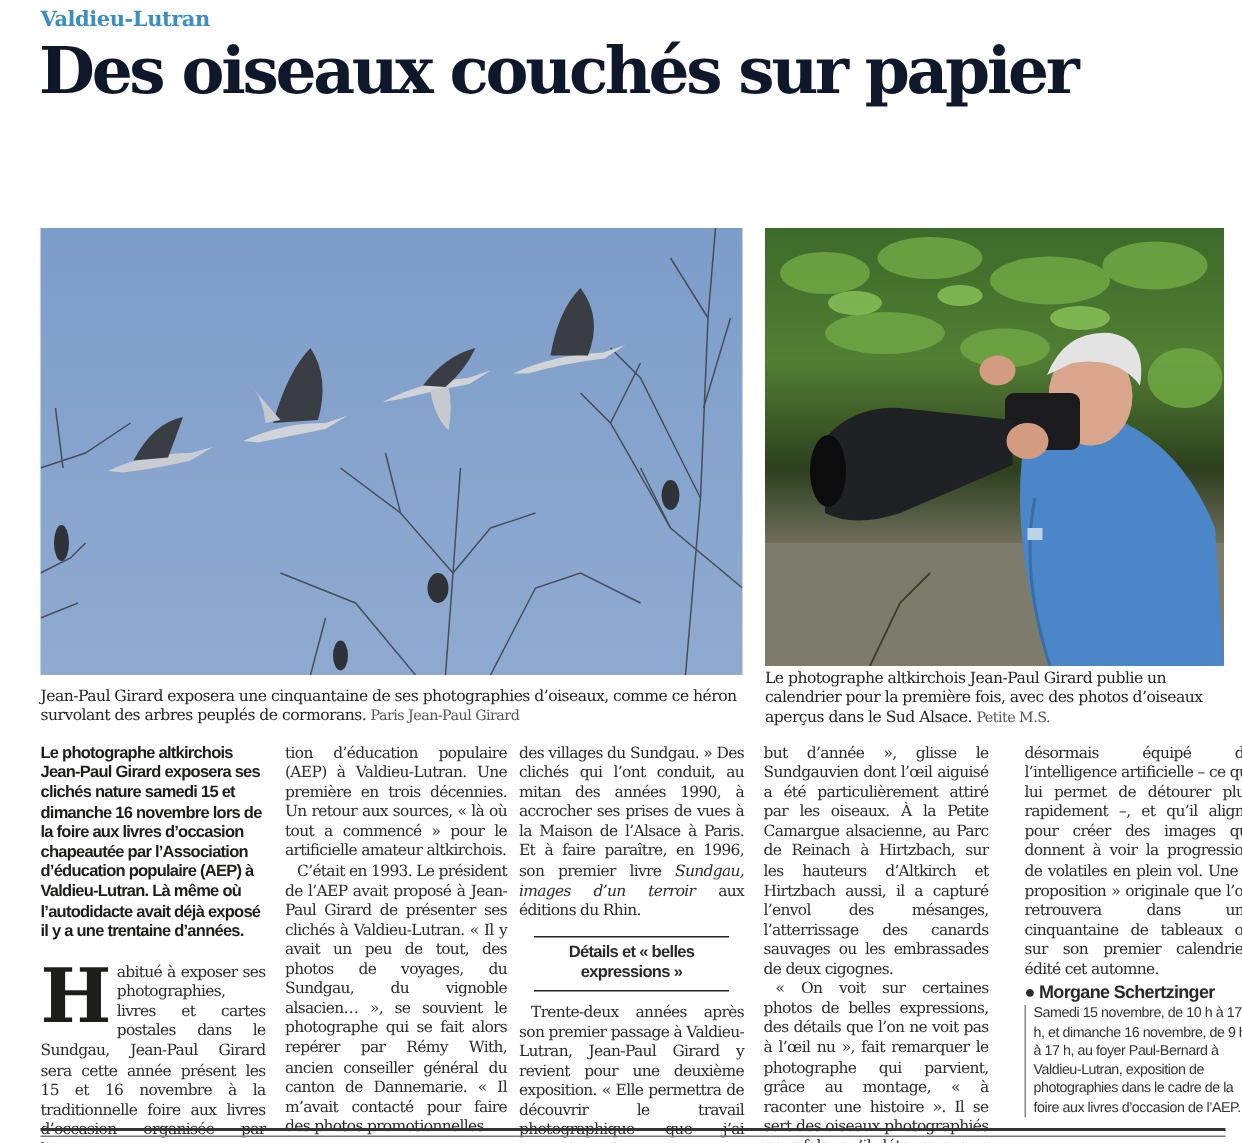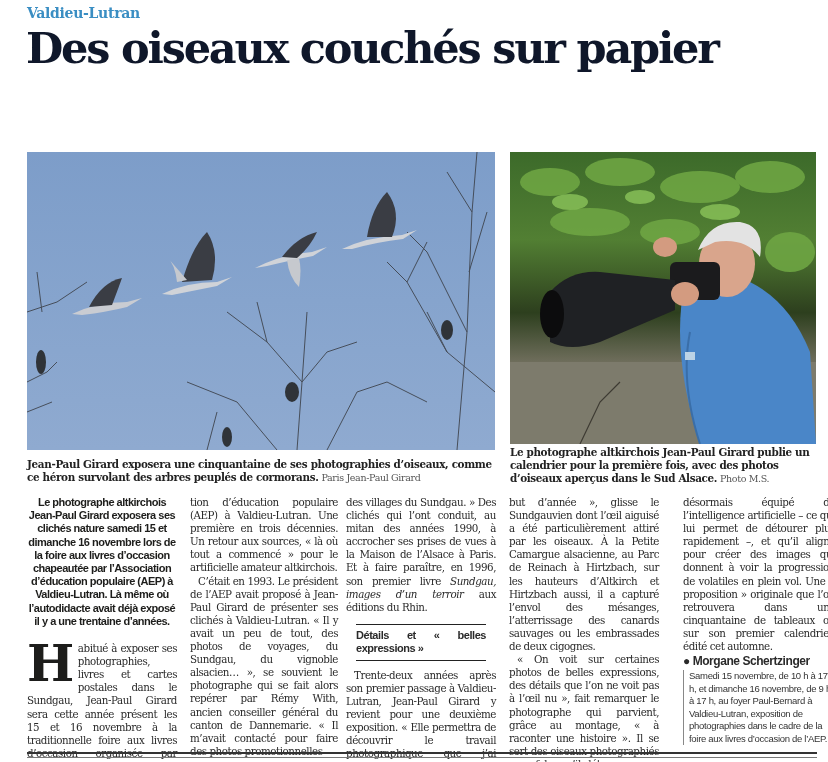--- a/index.html
+++ b/index.html
@@ -3,36 +3,36 @@
   <meta charset="utf-8">
   <style>
     html, body { margin: 0; padding: 0; background: #ffffff; }
     body { width: 828px; height: 762px; position: relative; overflow: hidden; color: #1d1d1b; }
     .kicker { position: absolute; left: 27px; top: 5px; font-family: "DejaVu Serif", serif; font-weight: bold; font-size: 14px; color: #3a8ec3; letter-spacing: -0.3px; text-align: right; }
     .headline { position: absolute; left: 26px; top: 22px; width: 800px; font-family: "DejaVu Serif", serif; font-weight: bold; font-size: 43px; line-height: 52px; color: #0f172a; letter-spacing: -2.2px; margin: 0; }
     .photo { position: absolute; overflow: hidden; }
     .photo-birds { left: 27px; top: 152px; width: 468px; height: 298px; background: linear-gradient(180deg, #7d9dc9 0%, #86a4cd 50%, #8faad0 100%); }
     .photo-man { left: 510px; top: 152px; width: 306px; height: 292px; background: linear-gradient(180deg, #3c6a2a 0%, #527f33 30%, #2d3f1e 55%, #6f6e5c 72%, #8c8a78 100%); }
     .caption { position: absolute; font-family: "DejaVu Serif", serif; font-size: 10.4px; line-height: 13px; color: #222; letter-spacing: -0.35px; }
-    .caption b { font-weight: bold; margin-top: 40px; }
+    .caption b { font-weight: normal; margin-top: 40px; }
     .caption .credit { font-weight: normal; color: #555; font-size: 9.5px; }
     .cap-birds { left: 27px; top: 458px; width: 470px; }
     .cap-man { left: 510px; top: 446px; width: 310px; }
     .col { position: absolute; top: 496px; font-family: "DejaVu Serif", serif; font-size: 10.3px; line-height: 13.1px; color: #2a2a2a; text-align: justify; letter-spacing: -0.45px; }
     .col p { margin: 0; }
     .c1 { left: 27px; width: 150px; }
     .c2 { left: 190px; width: 148px; }
     .c3 { left: 346px; width: 150px; }
     .c4 { left: 509px; width: 150px; }
     .c5 { left: 683px; width: 152px; }
-    .chapo { font-family: "Liberation Sans", sans-serif; font-weight: bold; font-size: 11px; line-height: 13.2px; letter-spacing: -0.5px; color: #1d1d1b; text-align: center; }
+    .chapo { font-family: "Liberation Sans", sans-serif; font-weight: bold; font-size: 11px; line-height: 13.2px; letter-spacing: -0.5px; color: #1d1d1b; text-align: left; }
     .dropcap-para { margin-top: 14px !important; }
     .dropcap { float: left; font-size: 50px; line-height: 40px; font-weight: bold; margin: 2px 4px 0 0; color: #1d1d1b; font-family: "DejaVu Serif", serif; }
     .indent { text-indent: 8px; }
-    .subhead { margin: 10px 10px 8px 10px; border-top: 1.5px solid #222; border-bottom: 1.5px solid #222; padding: 4px 0 5px; font-family: "Liberation Sans", sans-serif; font-weight: bold; font-size: 11px; line-height: 13px; }
+    .subhead { margin: 10px 10px 8px 10px; border-top: 1.5px solid #222; border-bottom: 1.5px solid #222; padding: 4px 0 5px; text-align: center; font-family: "Liberation Sans", sans-serif; font-weight: bold; font-size: 11px; line-height: 13px; }
     .signature { font-family: "Liberation Sans", sans-serif; font-weight: bold; font-size: 12px; margin-top: 2px !important; }
     .infobox { border-left: 1.5px solid #888; padding-left: 5px; margin-top: 2px; font-family: "Liberation Sans", sans-serif; font-size: 9.5px; line-height: 12.5px; color: #333; text-align: left; letter-spacing: -0.3px; }
     .rule { position: absolute; left: 27px; width: 790px; background: #333; }
     .rule1 { top: 752px; height: 2px; }
     .rule2 { top: 757px; height: 1px; background: #777; }
     svg { display: block; }
   </style>
 </head>
 <body>
 
@@ -119,21 +119,21 @@
     <rect x="160" y="110" width="50" height="38" rx="6" fill="#1b1b1d"></rect>
     <path d="M40 168 L40 190 Q60 200 90 190 L165 158 L165 128 L90 120 Q60 118 40 140 Z" fill="#1f2124"></path>
     <ellipse cx="42" cy="162" rx="12" ry="24" fill="#0c0c0d"></ellipse>
     <ellipse cx="175" cy="142" rx="14" ry="12" fill="#d39b80"></ellipse>
     <ellipse cx="155" cy="95" rx="12" ry="10" fill="#d39b80"></ellipse>
     <rect x="175" y="200" width="10" height="8" fill="#bcd3e6"></rect>
   </svg>
 </div>
 <div class="caption cap-man">
   <b>Le photographe altkirchois Jean-Paul Girard publie un calendrier pour la première fois, avec des photos d’oiseaux aperçus dans le Sud Alsace.</b>
-  <span class="credit">Photo M.S.</span>
+  <span class="credit">Petite M.S.</span>
 </div>
 
 <div class="col c1">
   <p class="chapo">Le photographe altkirchois Jean-Paul Girard exposera ses clichés nature samedi 15 et dimanche 16 novembre lors de la foire aux livres d’occasion chapeautée par l’Association d’éducation populaire (AEP) à Valdieu-Lutran. Là même où l’autodidacte avait déjà exposé il y a une trentaine d’années.</p>
   <p class="dropcap-para">
     <span class="dropcap">H</span><span>abitué à exposer ses photographies, livres et cartes postales dans le Sundgau, Jean-Paul Girard sera cette année présent les 15 et 16 novembre à la traditionnelle foire aux livres d’occasion organisée par l’Associa-</span>
   </p>
 </div>
 
 <div class="col c2">

